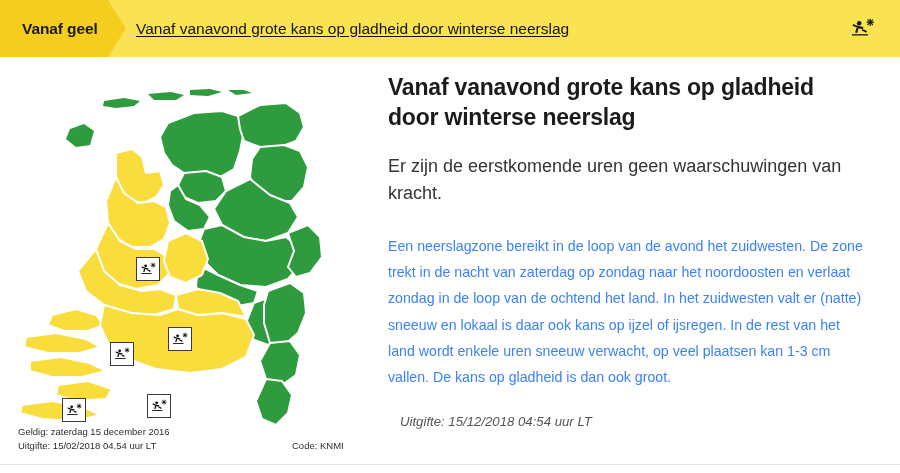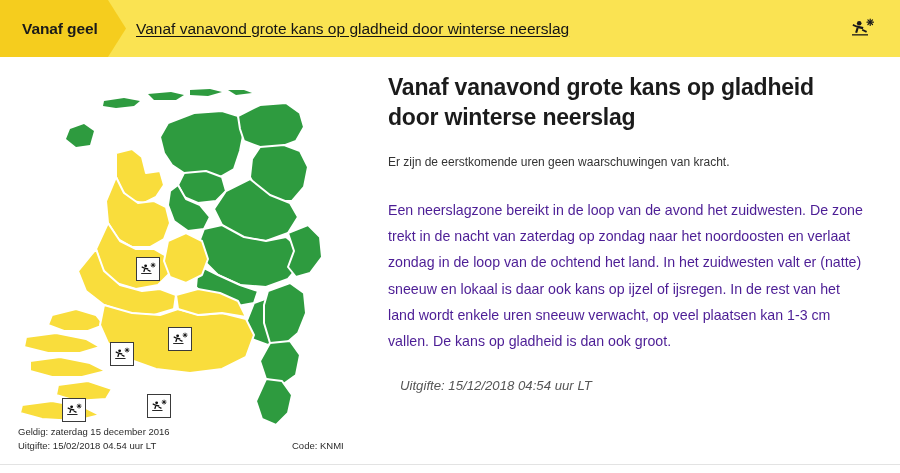--- a/index.html
+++ b/index.html
@@ -118,29 +118,29 @@
   #article-title {
     font-size: 23px;
     font-weight: bold;
     line-height: 1.3;
     color: #1b1b1b;
     margin: 0 0 20px 0;
     max-width: 470px;
     letter-spacing: -0.2px;
   }
   #article-lead {
-    font-size: 12px;
+    font-size: 18px;
     line-height: 1.5;
     color: #333333;
     margin: 0 0 26px 0;
   }
   #article-body {
     font-size: 14.2px;
     line-height: 1.85;
-    color: #4c1d95;
+    color: #3b82f6;
     margin: 0 0 24px 0;
     max-width: 478px;
   }
   #article-issued {
     font-size: 13.2px;
     font-style: italic;
     color: #555555;
     margin: 12px;
   }
 

